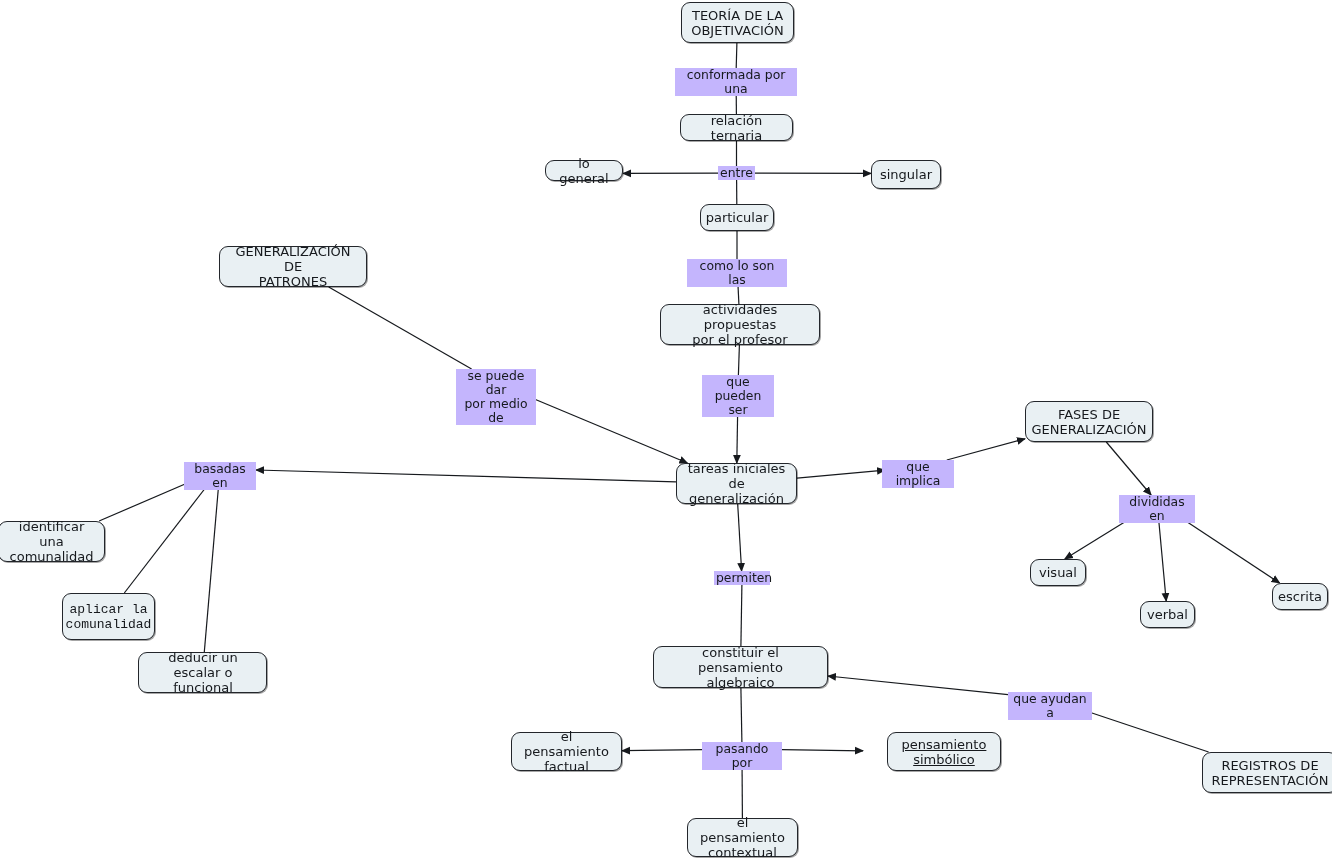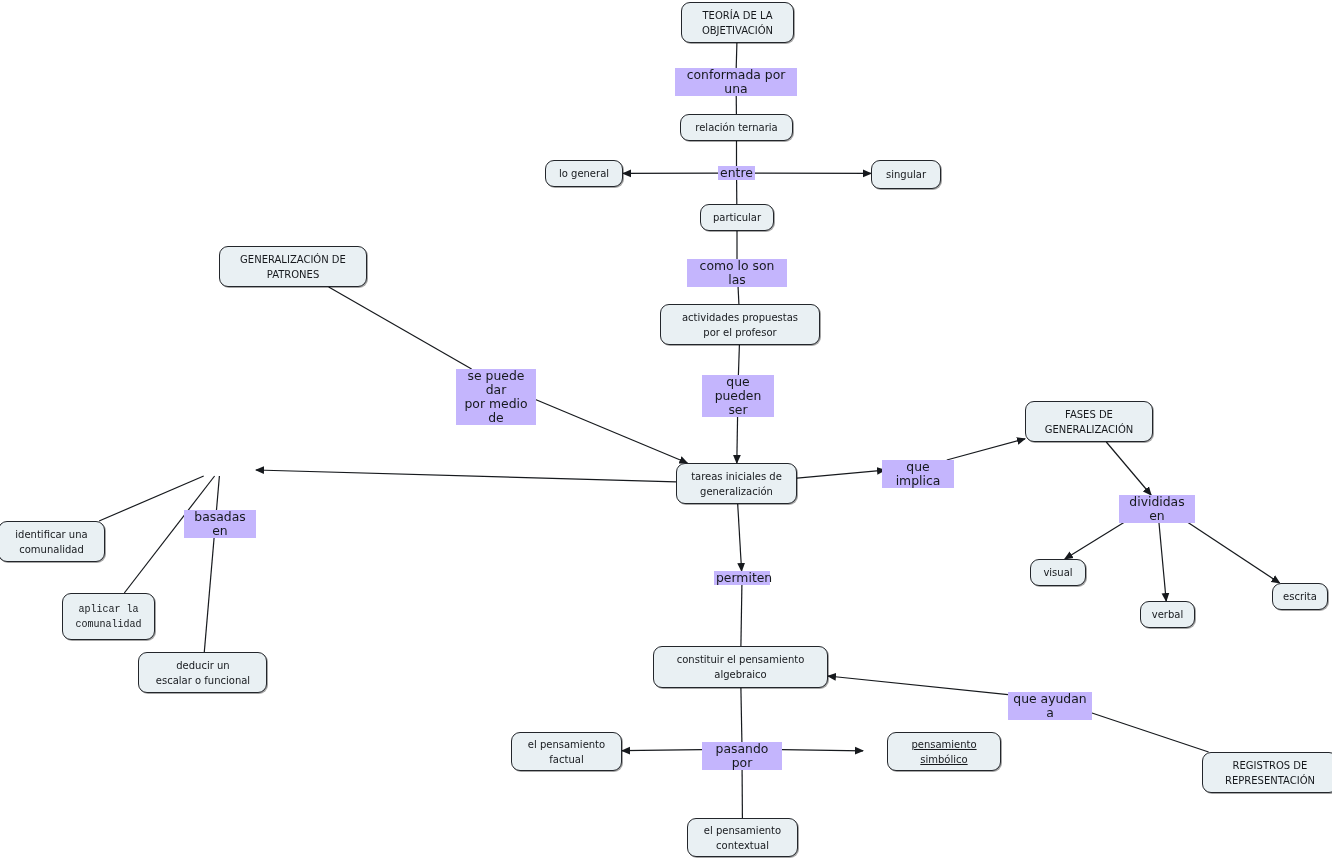--- a/index.html
+++ b/index.html
@@ -28,21 +28,21 @@
     position: absolute;
     box-sizing: border-box;
     display: flex;
     align-items: center;
     justify-content: center;
     text-align: center;
     background: #e9f0f3;
     border: 1px solid #23262b;
     border-radius: 9px;
     color: #16191d;
-    font-size: 10px;
+    font-size: 13px;
     line-height: 15px;
     padding: 2px 7px;
     white-space: pre-line;
     box-shadow: 1px 1px 0 rgba(0,0,0,0.35);
   }
   .link-label {
     position: absolute;
     box-sizing: border-box;
     background: #c4b5fd;
     color: #16191d;
@@ -93,21 +93,21 @@
         <line x1="782.0" y1="749.6" x2="863.0" y2="750.8" marker-end="url(#arrowhead)"></line>
         <line x1="742.0" y1="756.0" x2="742.4" y2="818.0"></line>
         <line x1="1208.6" y1="752.0" x2="1071.0" y2="706.0" marker-end="url(#arrowhead)"></line>
         <line x1="1008.0" y1="694.7" x2="828.0" y2="676.0" marker-end="url(#arrowhead)"></line>
       </g>
   </svg>
   <div id="node-layer">
       <div class="node" style="left: 681px; top: 2px; width: 113px; height: 41px;">TEORÍA DE LA
 OBJETIVACIÓN</div>
       <div class="node" style="left: 680px; top: 114px; width: 113px; height: 27px;">relación ternaria</div>
-      <div class="node" style="left: 545px; top: 160px; width: 78px; height: 27px;">lo general</div>
+      <div class="node" style="left: 545px; top: 160px; width: 78px; height: 21px;">lo general</div>
       <div class="node" style="left: 871px; top: 160px; width: 70px; height: 29px;">singular</div>
       <div class="node" style="left: 700px; top: 204px; width: 74px; height: 27px;">particular</div>
       <div class="node" style="left: 219px; top: 246px; width: 148px; height: 41px;">GENERALIZACIÓN DE
 PATRONES</div>
       <div class="node" style="left: 660px; top: 304px; width: 160px; height: 41px;">actividades propuestas
 por el profesor</div>
       <div class="node" style="left: 676px; top: 463px; width: 121px; height: 41px;">tareas iniciales de
 generalización</div>
       <div class="node" style="left: 1025px; top: 401px; width: 128px; height: 41px;">FASES DE
 GENERALIZACIÓN</div>
@@ -132,20 +132,20 @@
 REPRESENTACIÓN</div>
     </div>
   <div id="label-layer">
       <div class="link-label" style="left: 675px; top: 68px; width: 122px;">conformada por una</div>
       <div class="link-label" style="left: 718px; top: 166px; width: 37px;">entre</div>
       <div class="link-label" style="left: 687px; top: 259px; width: 100px;">como lo son las</div>
       <div class="link-label" style="left: 456px; top: 369px; width: 80px;">se puede dar
 por medio de</div>
       <div class="link-label" style="left: 702px; top: 375px; width: 72px;">que pueden
 ser</div>
-      <div class="link-label" style="left: 184px; top: 462px; width: 72px; margin-top: 48px;">basadas en</div>
+      <div class="link-label" style="left: 184px; top: 462px; width: 72px;">basadas en</div>
       <div class="link-label" style="left: 882px; top: 460px; width: 72px;">que implica</div>
       <div class="link-label" style="left: 1119px; top: 495px; width: 76px;">divididas en</div>
       <div class="link-label" style="left: 714px; top: 571px; width: 56px;">permiten</div>
       <div class="link-label" style="left: 702px; top: 742px; width: 80px;">pasando por</div>
       <div class="link-label" style="left: 1008px; top: 692px; width: 84px;">que ayudan a</div>
     </div>
 </div>
 
 </body></html>

